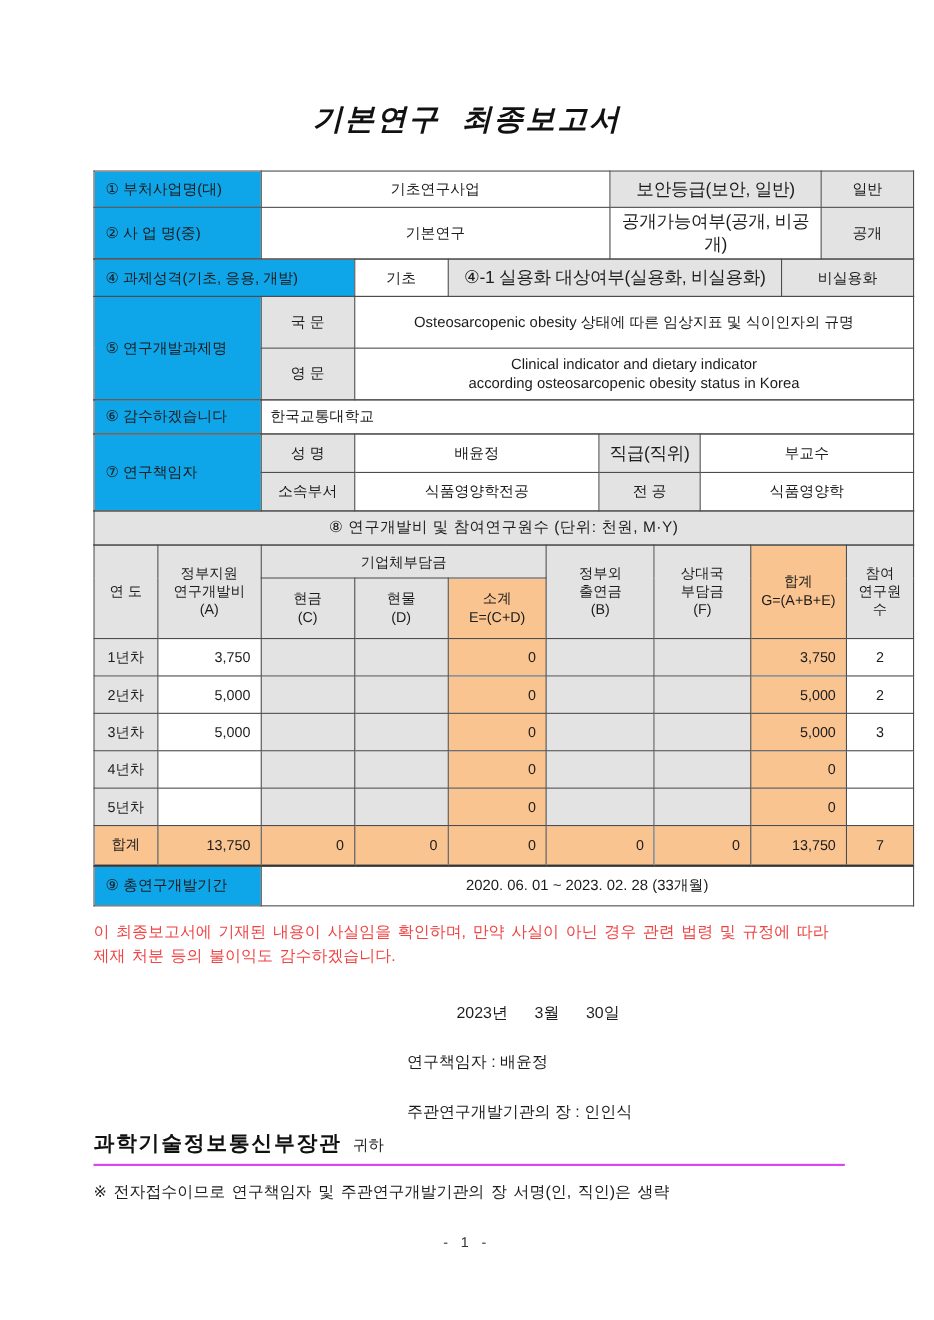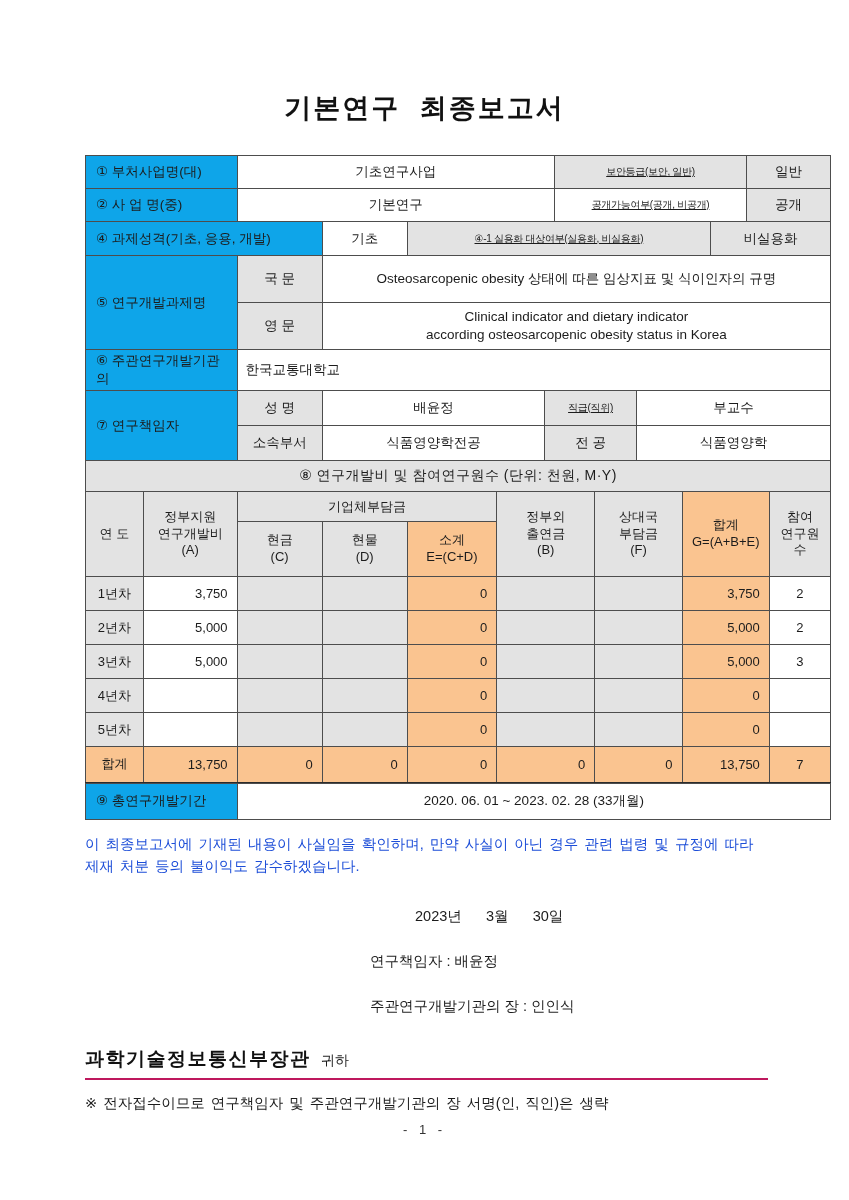--- a/index.html
+++ b/index.html
@@ -26,20 +26,21 @@
     position: absolute;
     top: 90px;
     left: 0;
     width: 100%;
     text-align: center;
     font-size: 27px;
     font-weight: bold;
     letter-spacing: 2px;
     word-spacing: 10px;
     color: #111111;
+    font-style: italic;
   }
   .doc-body {
     position: absolute;
     top: 155px;
     left: 85px;
     width: 683px;
   }
   table {
     width: 746px;
     border-collapse: collapse;
@@ -57,57 +58,57 @@
   .label {
     background: #0ea5e9;
     text-align: left;
     padding-left: 10px;
   }
   .gray   { background: #e3e3e3; }
   .orange { background: #fac490; }
   .left   { text-align: left; padding-left: 8px; }
   .num    { text-align: right; padding-right: 9px; }
   .preline { white-space: pre-line; line-height: 1.3; }
-  .small  { font-size: 10px; letter-spacing: -0.3px; padding-left: 2px; padding-right: 2px; text-decoration: underline; }
+  .small  { font-size: 16px; letter-spacing: -0.3px; padding-left: 2px; padding-right: 2px; }
   .h33 td { height: 33px; }
   .h34 td { height: 34px; }
   .h31 td { height: 31px; }
   .h35 td { height: 35px; }
   .h47 td { height: 47px; }
   .h30 td { height: 30px; }
   .h55 td { height: 55px; }
   .h36 td { height: 36px; }
   .band {
     font-size: 14px;
     letter-spacing: 0.5px;
   }
   .budget-table td { font-size: 13px; }
   .total-row td { border-bottom: 2px solid #2b2b2b; background: #fac490; }
   .declaration {
     margin-top: 13px;
     font-size: 14.5px;
     line-height: 1.55;
-    color: #1d4ed8;
+    color: #ef4444;
     word-spacing: 2px;
   }
   .date-line {
     margin-top: 30px;
     margin-left: 330px;
     font-size: 14.5px;
     white-space: pre;
   }
   .sign-line {
     margin-top: 26px;
     margin-left: 285px;
     font-size: 14.5px;
   }
   .recipient-line {
-    margin-top: 30px;
+    margin-top: 6px;
     padding-bottom: 6px;
-    border-bottom: 2px solid #be185d;
+    border-bottom: 2px solid #d946ef;
   }
   .recipient-main {
     font-size: 19px;
     font-weight: bold;
     letter-spacing: 1.5px;
     color: #111111;
   }
   .recipient-suffix {
     font-size: 14px;
     margin-left: 6px;
@@ -199,21 +200,21 @@
     </tbody>
       </table>
 
     <table>
       <colgroup>
           <col style="width:139px">
           <col style="width:544px">
         </colgroup>
       <tbody>
           <tr class="h31">
-        <td class="label">⑥ 주관연구개발기관의</td>
+        <td class="label">⑥ 감수하겠습니다</td>
         <td class="left">한국교통대학교</td>
       </tr>
     </tbody>
       </table>
 
     <table>
       <colgroup>
           <col style="width:139px">
           <col style="width:78px">
           <col style="width:204px">

